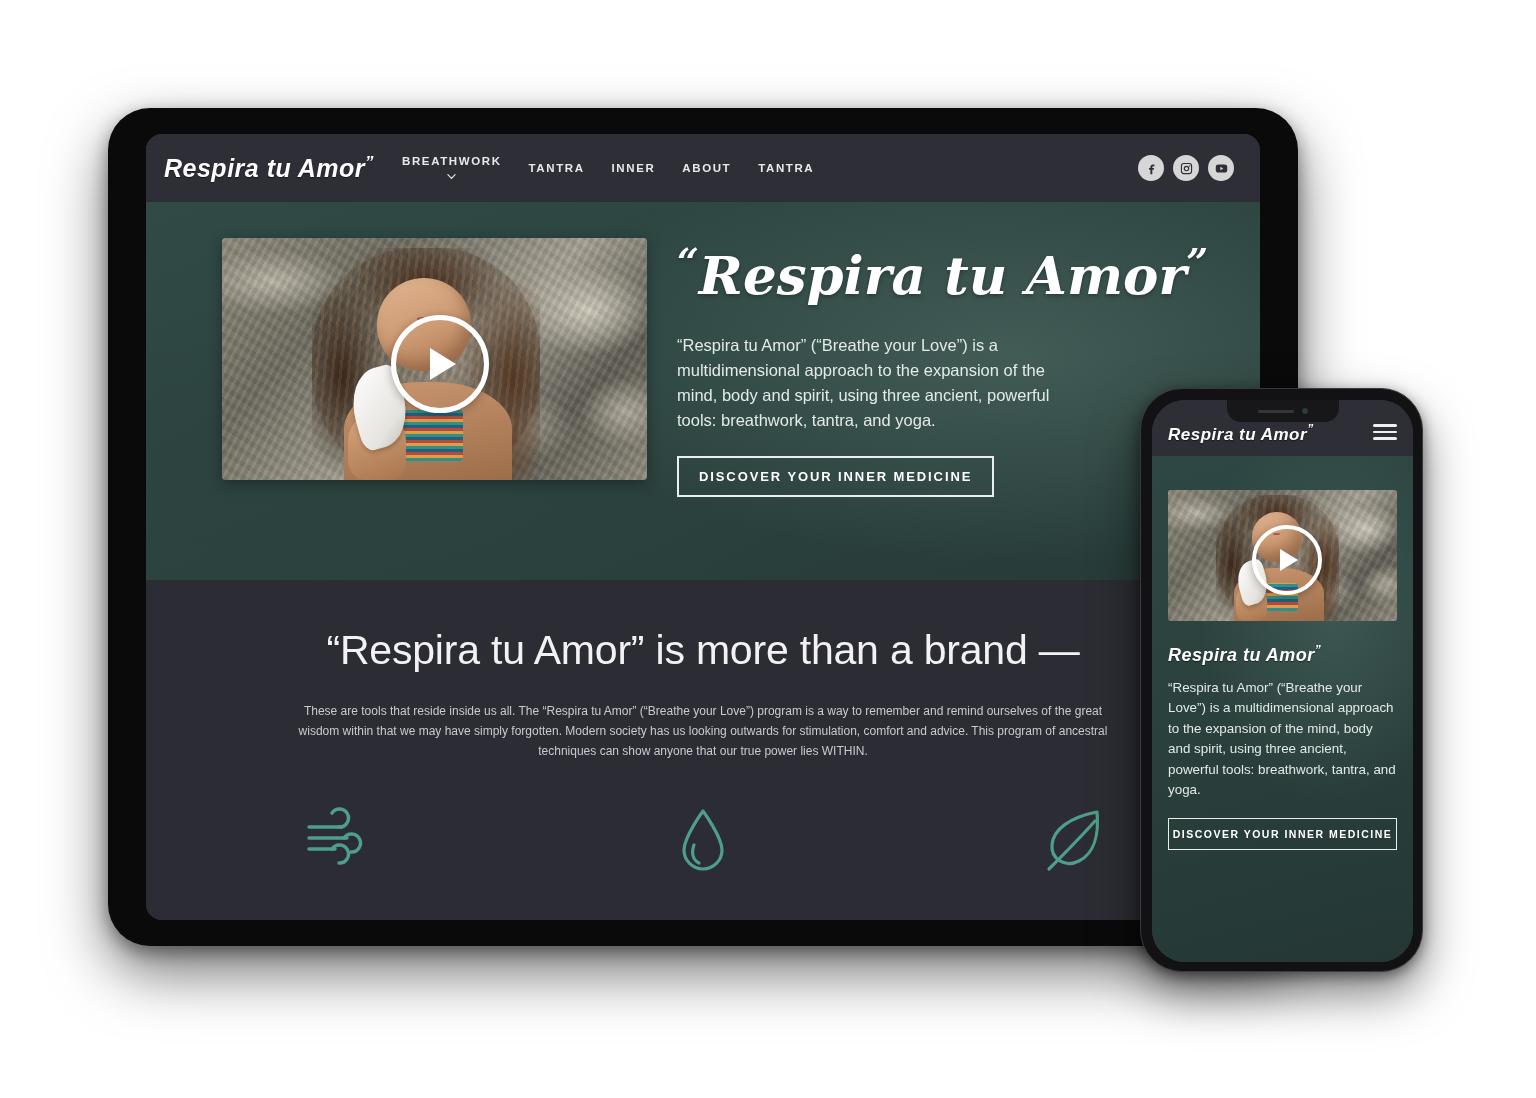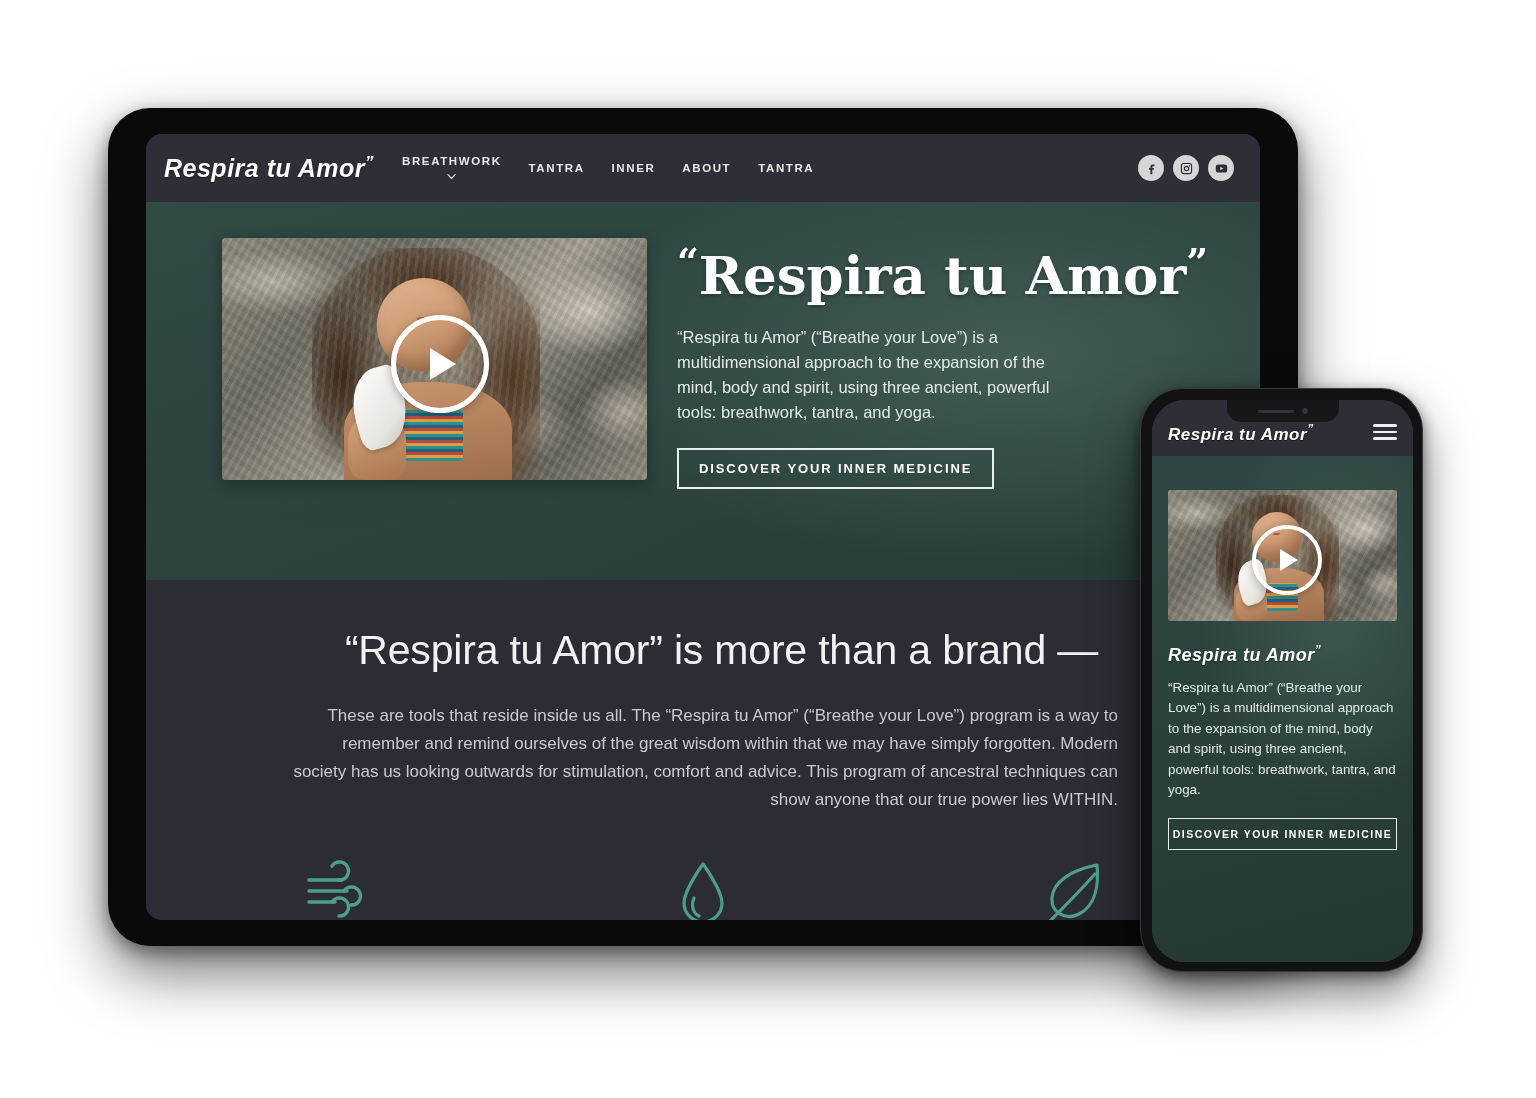--- a/index.html
+++ b/index.html
@@ -166,24 +166,24 @@
   }
   .playbtn .tri{
     width:0;height:0;margin-left:7px;
     border-left:26px solid #ffffff;
     border-top:16px solid transparent;
     border-bottom:16px solid transparent;
   }
   .hero-right{padding-top:4px;max-width:420px;}
   .hero-title{
     font-family:"DejaVu Serif", serif;
-    font-weight:700;
+    font-style:italic;font-weight:700;
     font-size:53px;line-height:1.05;
     color:#ffffff;
-    margin:0 0 22px 0;
+    margin:0 0 30px 0;
     white-space:nowrap;
     text-shadow:0 2px 4px rgba(0,0,0,.3);
   }
   .hero-title .q{font-size:38px;vertical-align:super;}
   .hero-para{
     color:#e4eae7;font-size:16.5px;line-height:1.5;
     margin:0 0 24px 0;max-width:410px;
   }
   .cta{
     display:inline-block;
@@ -195,34 +195,34 @@
     cursor:pointer;
     font-family:"Liberation Sans", sans-serif;
   }
 
   
   .darksec{
     background:#2c2c34;
     padding:44px 0 0 0;
     height:340px;
     box-sizing:border-box;
-    text-align:right;
+    text-align:center;
   }
   .big-head{
     color:#f2f2f4;
     font-size:41px;
     font-weight:400;
     line-height:1.27;
     margin:0 auto 26px auto;
     max-width:790px;
     letter-spacing:-.2px;
   }
   .lead{
     color:#c9c9cf;
-    font-size:17px;
+    font-size:12px;
     line-height:1.65;
     max-width:830px;
     margin:0 auto;
   }
   .features{
     display:flex;
     margin-top:46px;
   }
   .feat{flex:1;text-align:center;}
   .feat svg{display:block;margin:0 auto 16px auto;}

